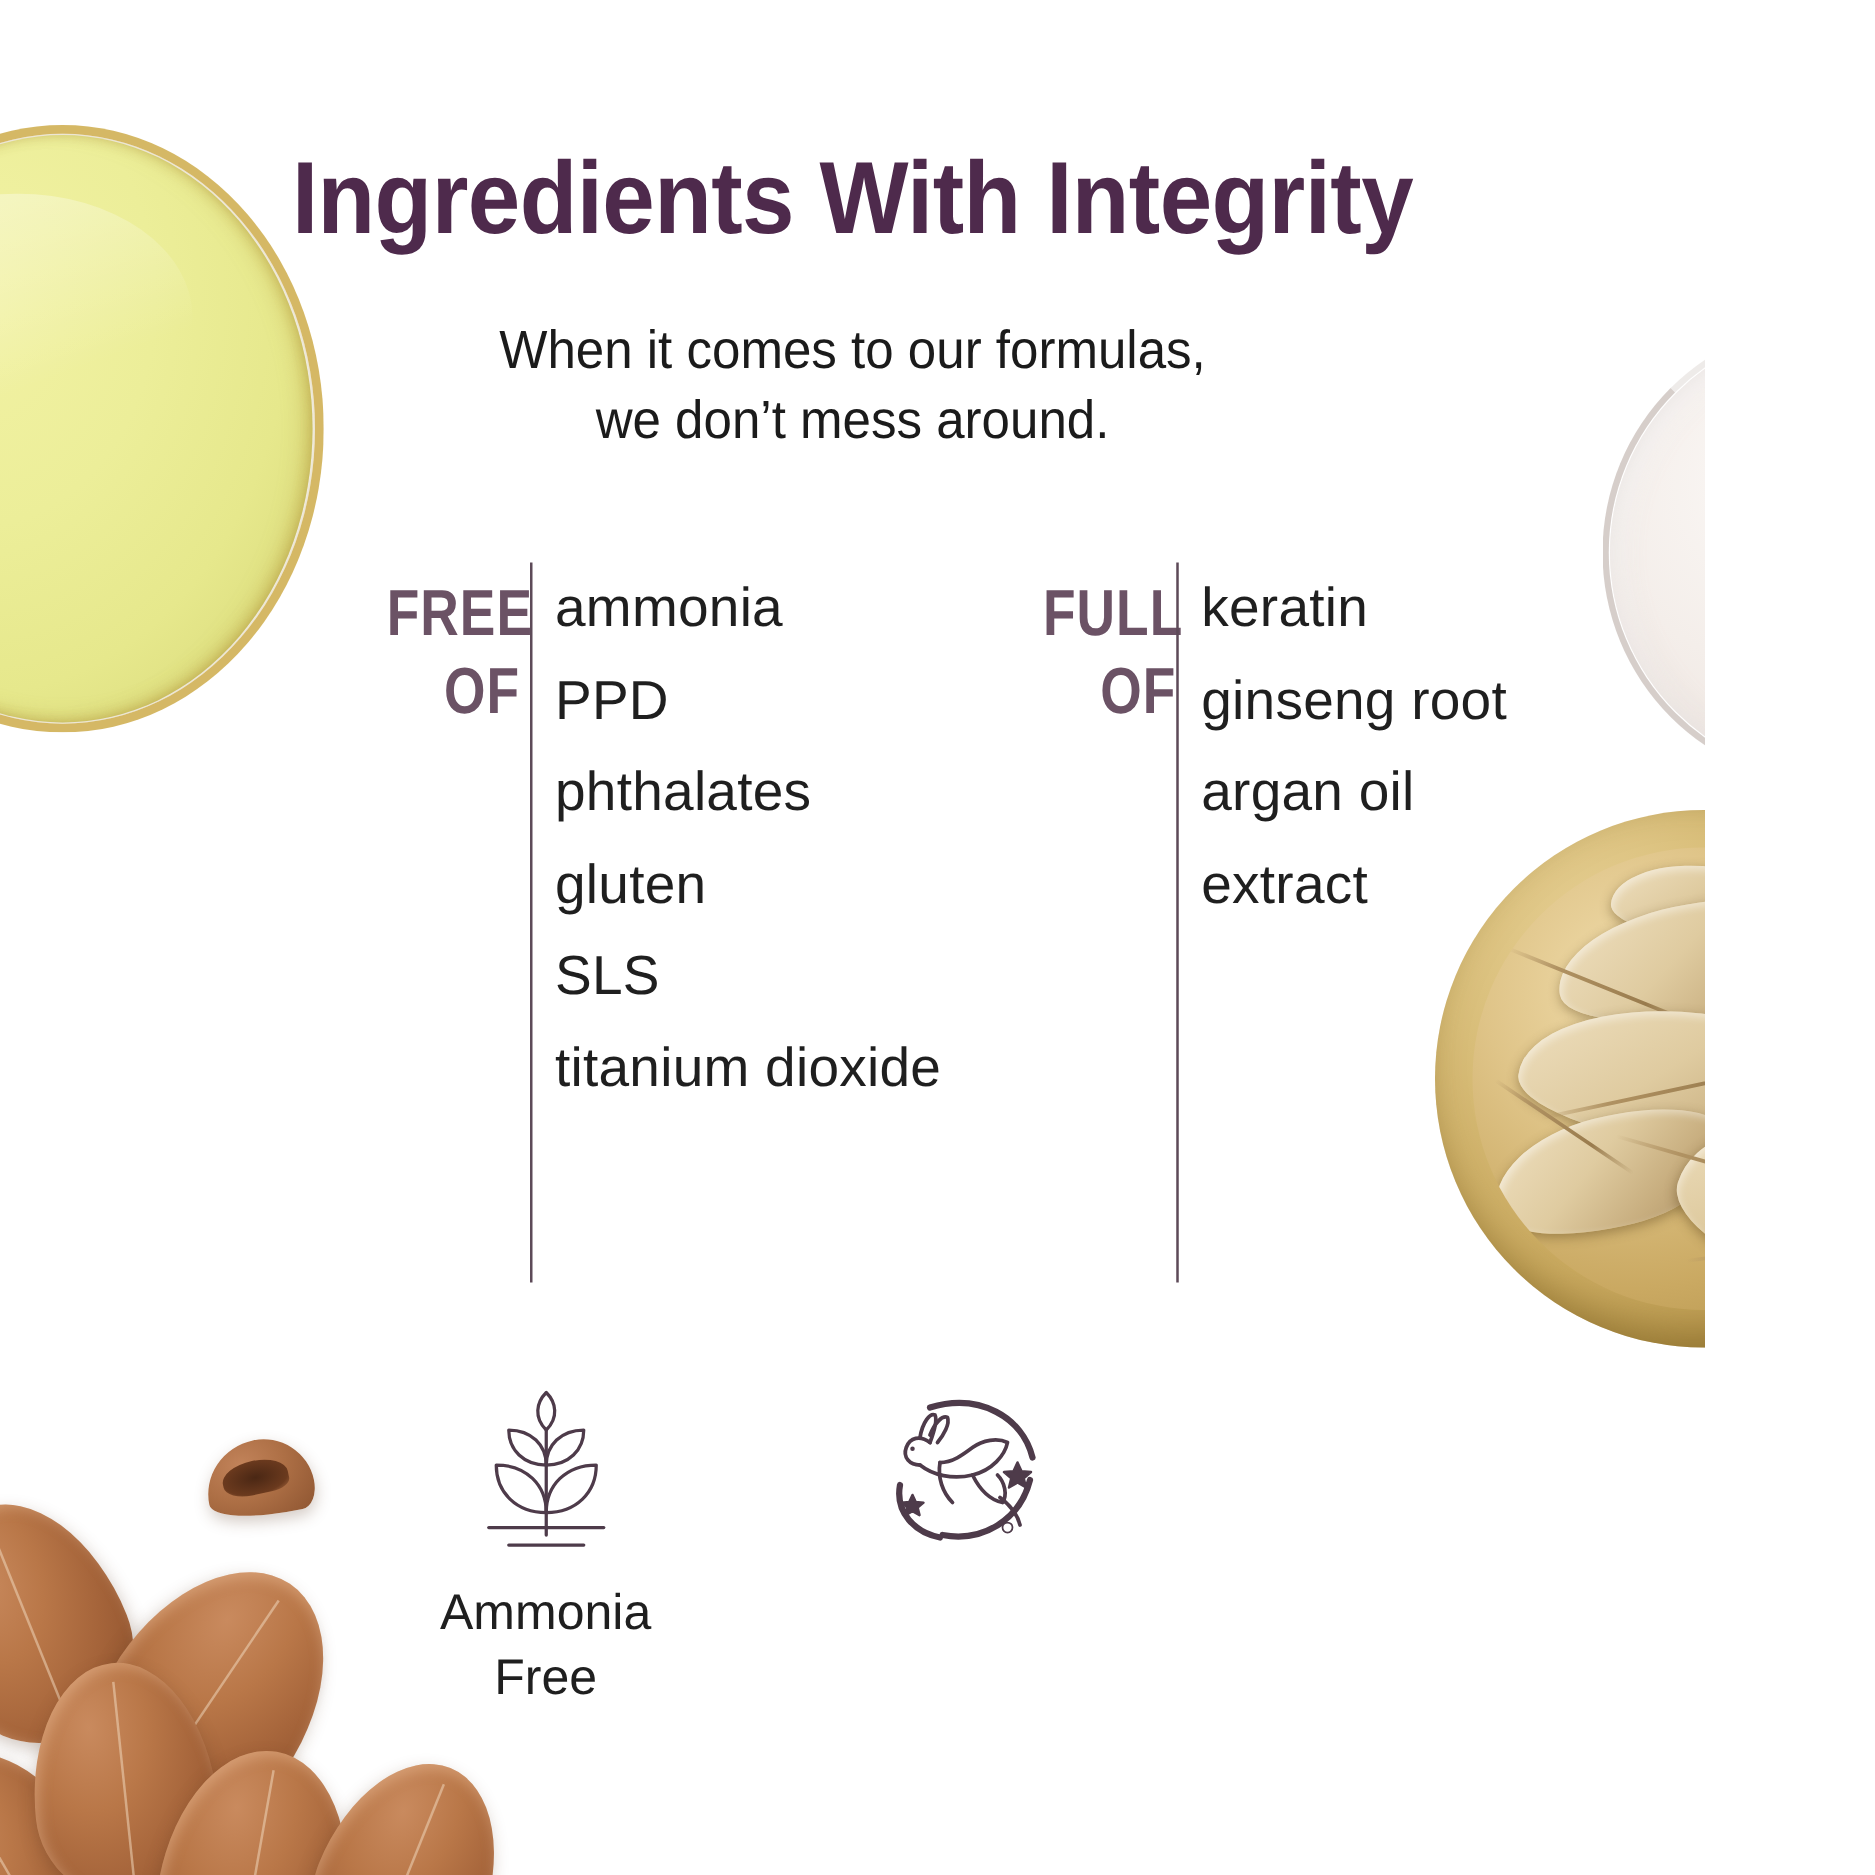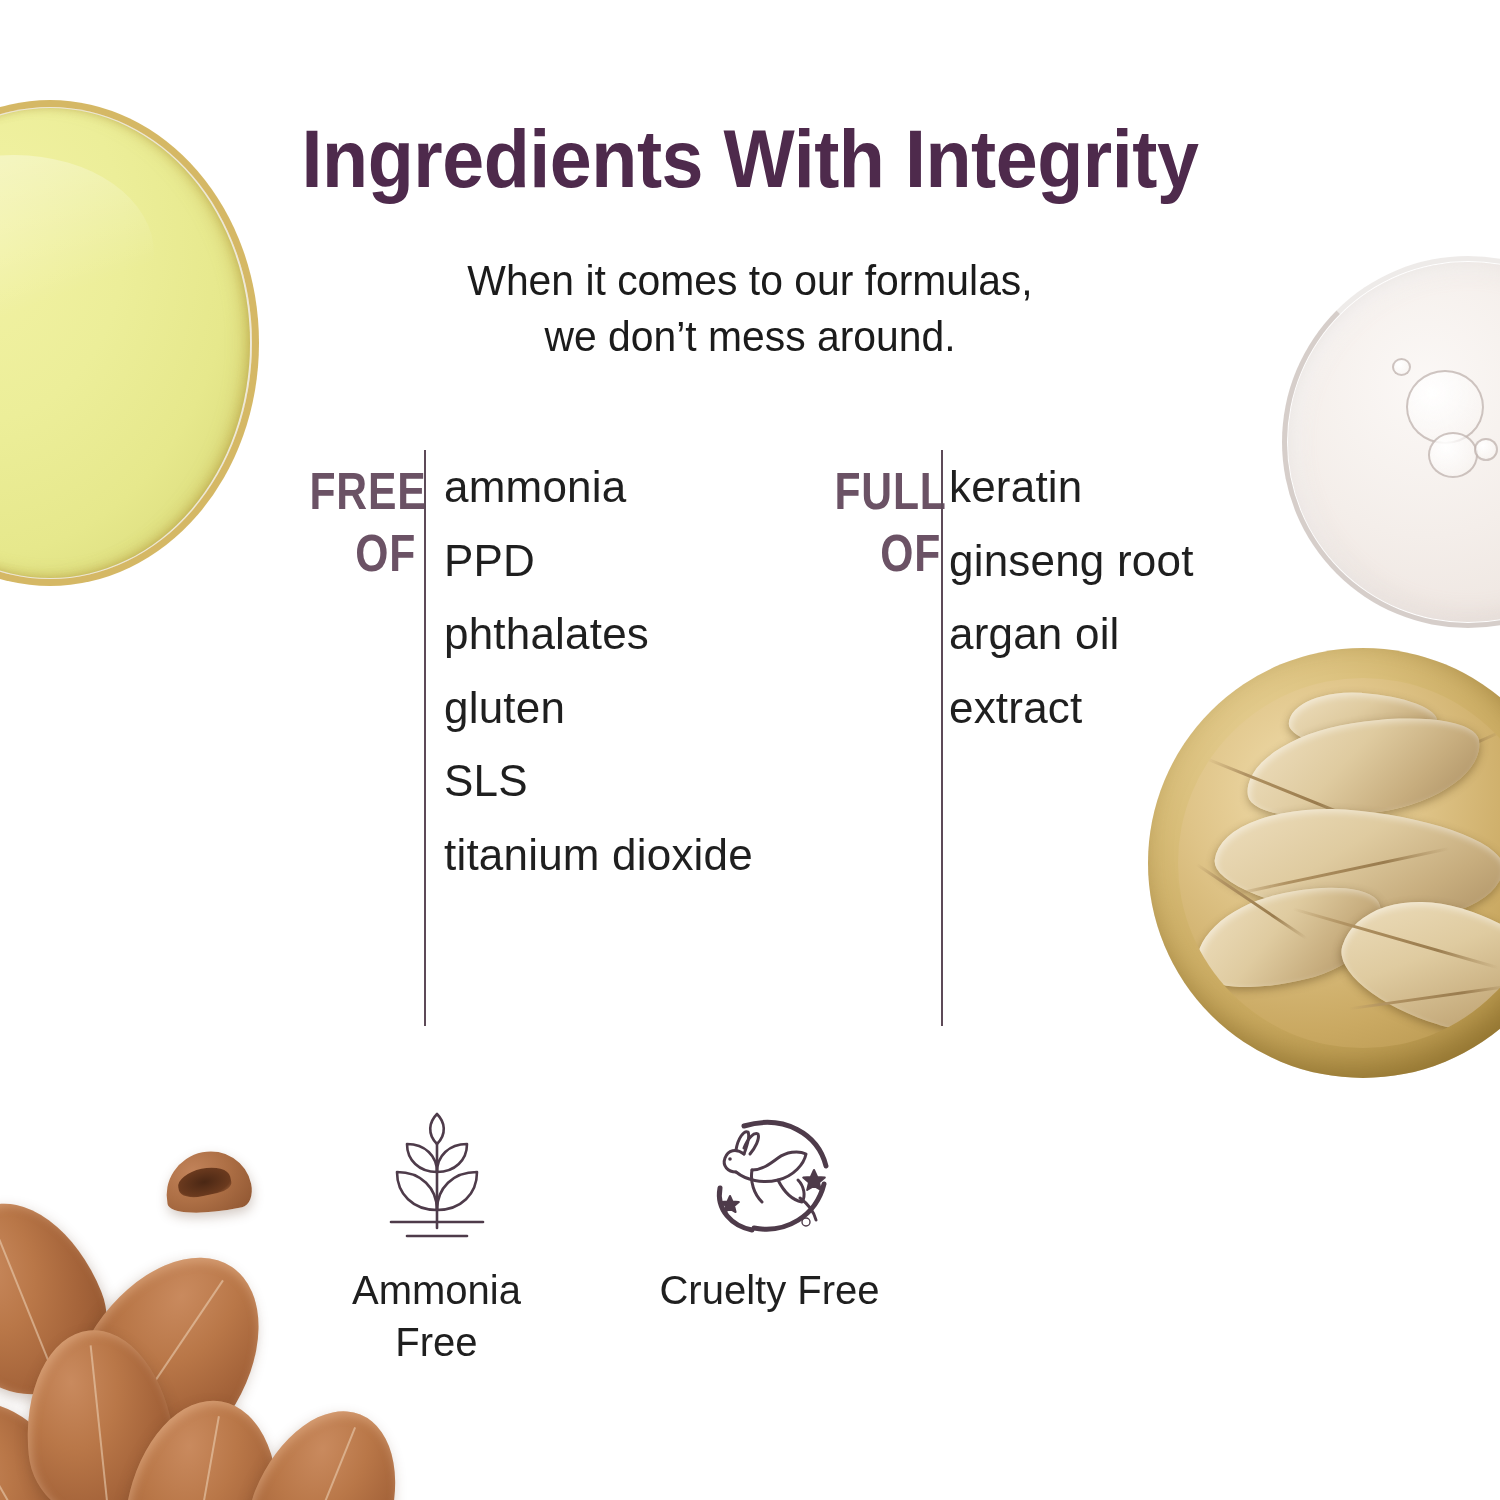--- a/index.html
+++ b/index.html
@@ -5,21 +5,21 @@
   html, body {
     margin: 0;
     padding: 0;
     background: #ffffff;
   }
   body {
     font-family: "Liberation Sans", sans-serif;
   }
   #page {
     position: relative;
-    width: 1500px;
+    width: 1364px;
     height: 1500px;
     background: #ffffff;
     overflow: hidden;
   }
 
   
   .prop { position: absolute; pointer-events: none; }
 
   
   #oil-dish {
@@ -223,21 +223,21 @@
   #group-full .divider { left: 130px; }
 
   .item-list {
     position: absolute;
     top: 0;
     margin: 0;
     padding: 0;
     list-style: none;
   }
   #group-free .item-list { left: 163px; }
-  #group-full .item-list { left: 138px; }
+  #group-full .item-list { left: 150px; }
 
   .item-list li {
     font-size: 44px;
     line-height: 73.5px;
     color: #1f1f1f;
     white-space: nowrap;
     font-family: "Liberation Sans", sans-serif;
     font-weight: 400;
     letter-spacing: 0.2px;
   }
@@ -381,20 +381,19 @@
             <path d="M52 60 C50 72 54 84 62 92" stroke-width="3"></path>
             <path d="M100 88 C108 94 114 102 116 110" stroke-width="3"></path>
             <circle cx="30" cy="49" r="1.8" fill="#4E3B4A" stroke="none"></circle>
 
             <path d="M114 60 l3.2 7 7.6 .6 -5.8 5 1.8 7.4 -6.8 -4 -6.8 4 1.8 -7.4 -5.8 -5 7.6 -.6 Z" stroke-width="2" fill="#4E3B4A"></path>
             <path d="M30 86 l2.6 5.6 6.2 .5 -4.7 4 1.5 6 -5.6 -3.2 -5.6 3.2 1.5 -6 -4.7 -4 6.2 -.5 Z" stroke-width="2" fill="#4E3B4A"></path>
 
             <circle cx="106" cy="112" r="4" stroke-width="1.4"></circle>
           </g>
         </svg>
-        <div class="badge-label">Cruelty Free</div>
       </div>
 
 
     </div>
 
   </div>
 </div>
 
 </body></html>

